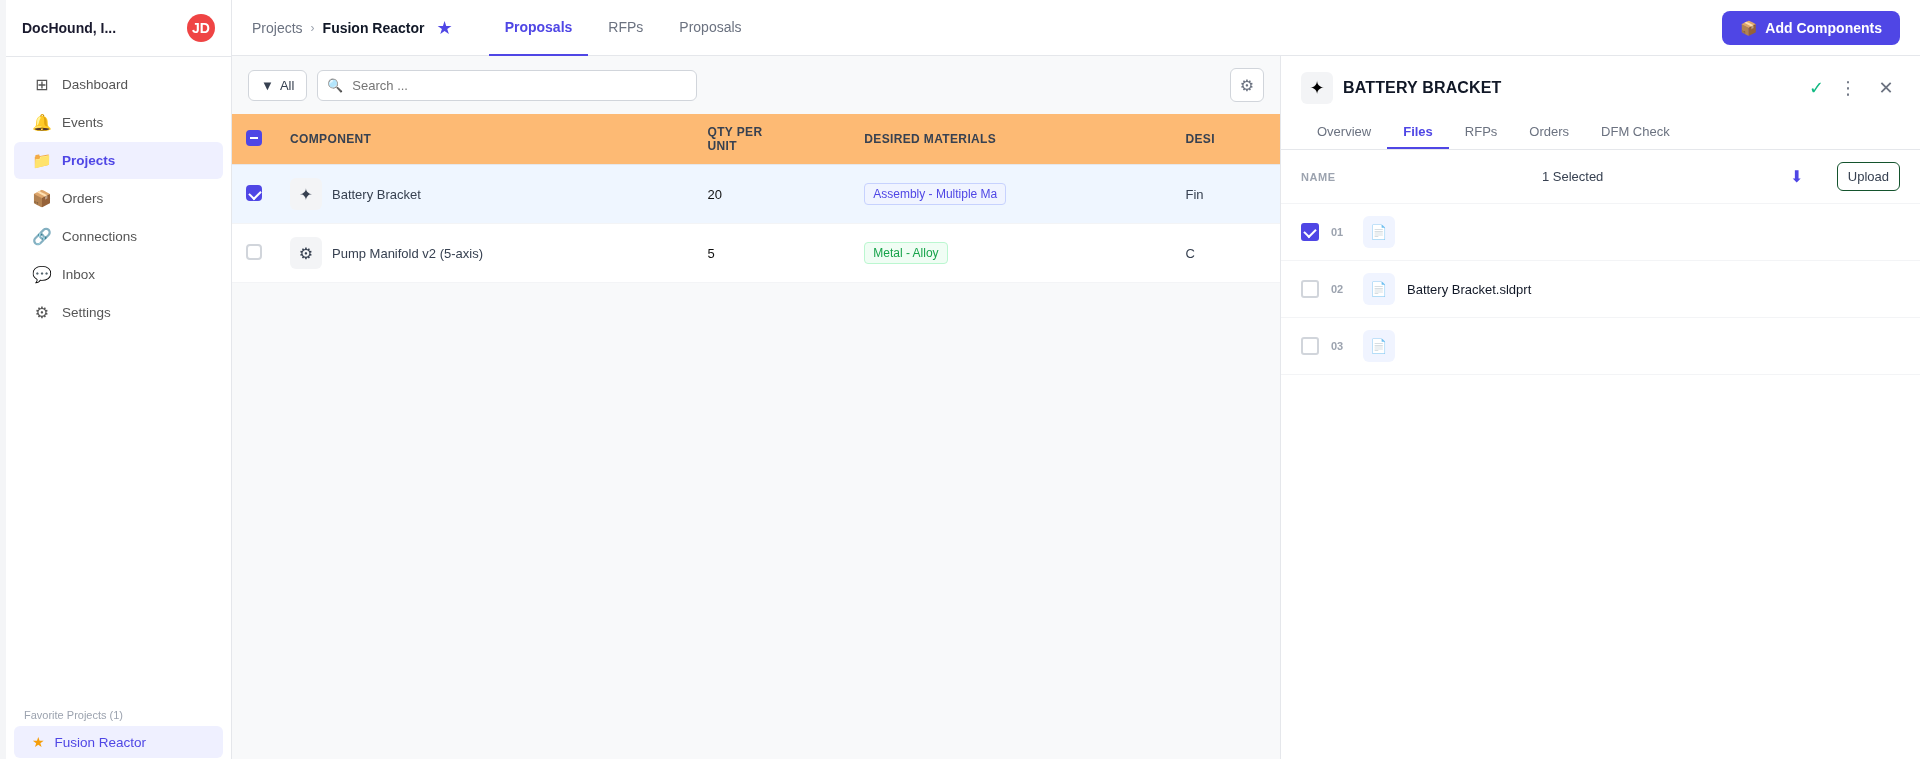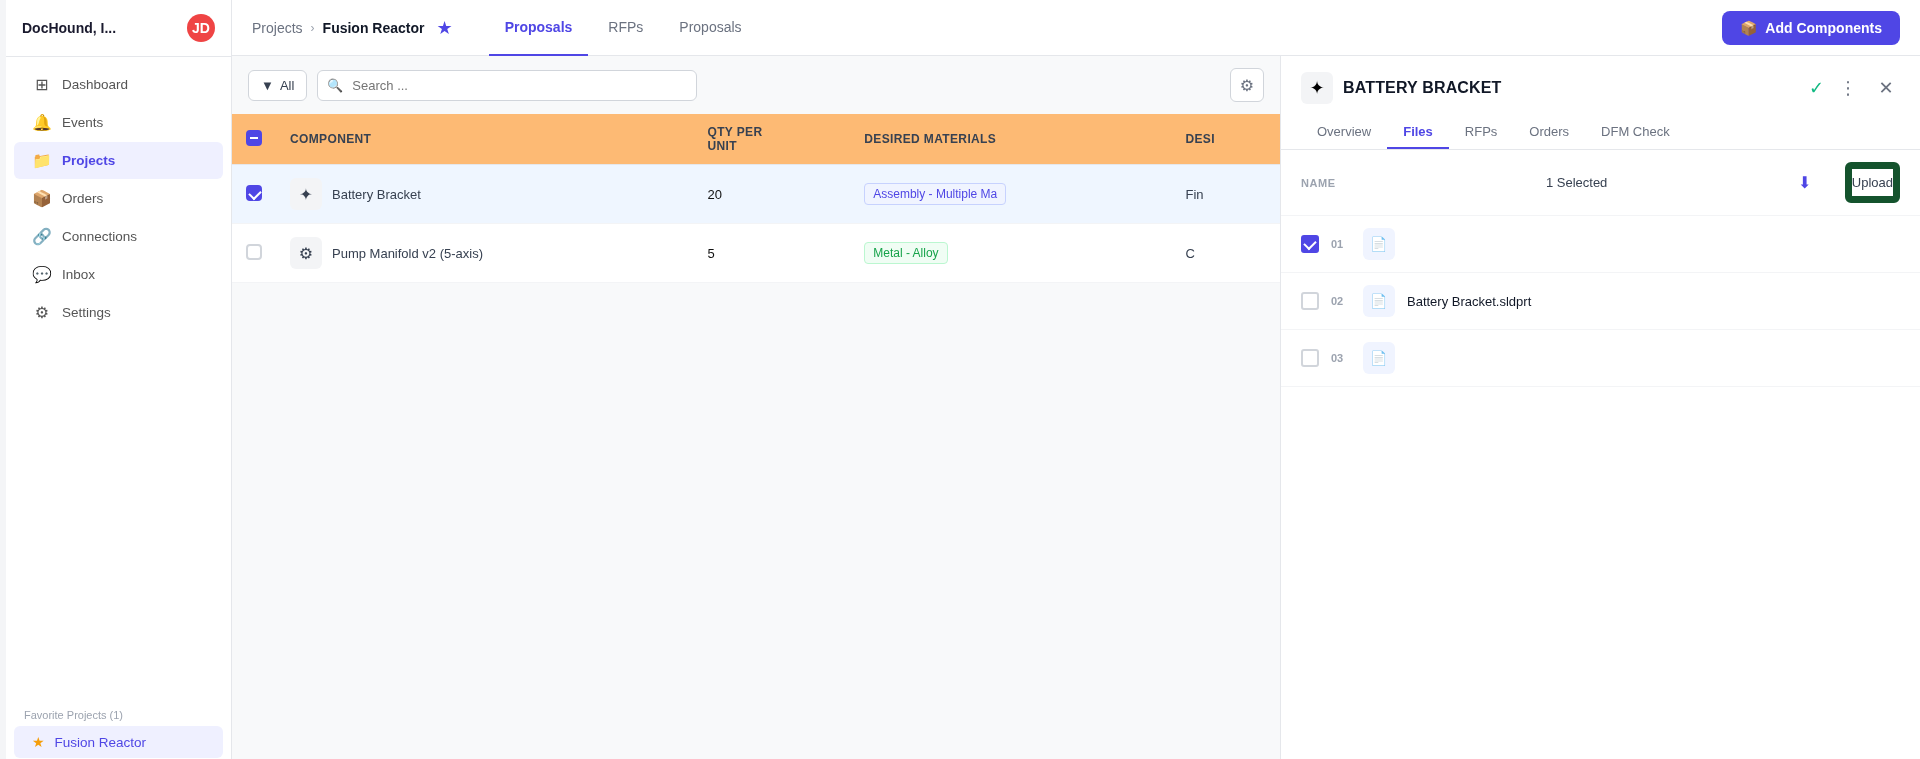--- a/index.html
+++ b/index.html
@@ -423,23 +423,23 @@
       width: 28px; height: 28px;
       background: none;
       border: none;
       cursor: pointer;
       color: #4f46e5;
       font-size: 16px;
       display: flex; align-items: center; justify-content: center;
     }
     .upload-btn {
       background: white;
-      border: 7px solid #14532d;
-      border-radius: 6px;
-      padding: 6px 0;
+      border: 1px solid #14532d;
+      border-radius: 6px;
+      padding: 6px 10px;
       font-size: 13px;
       font-weight: 500;
       color: #374151;
       cursor: pointer;
     }
 
     .file-row {
       display: flex;
       align-items: center;
       padding: 12px 20px;

